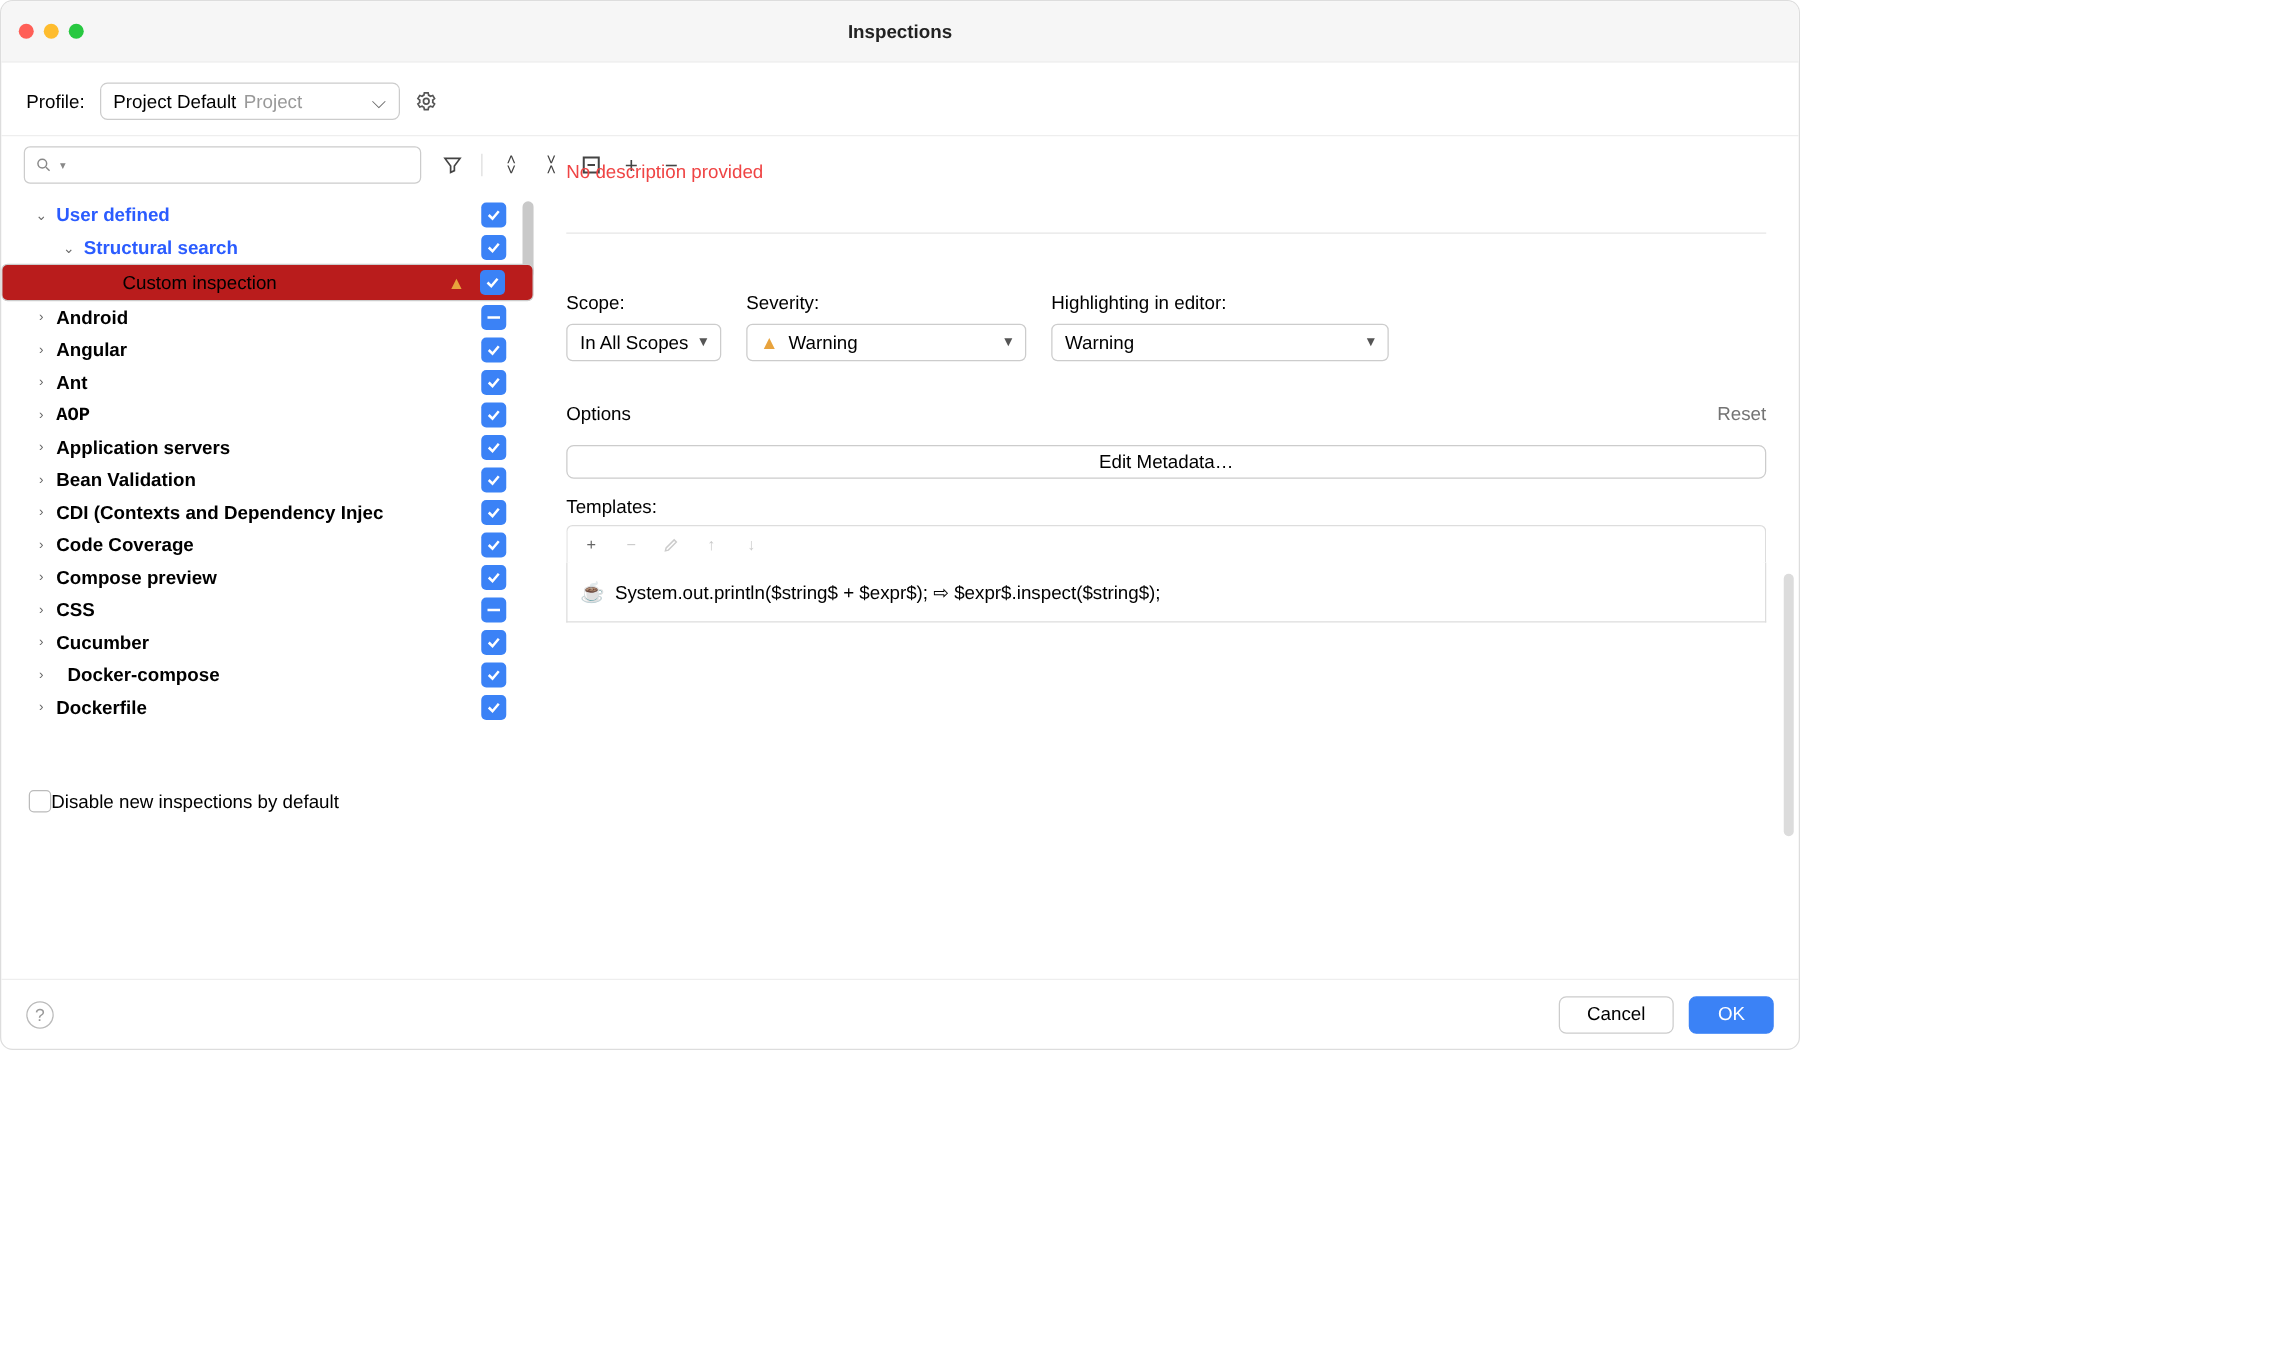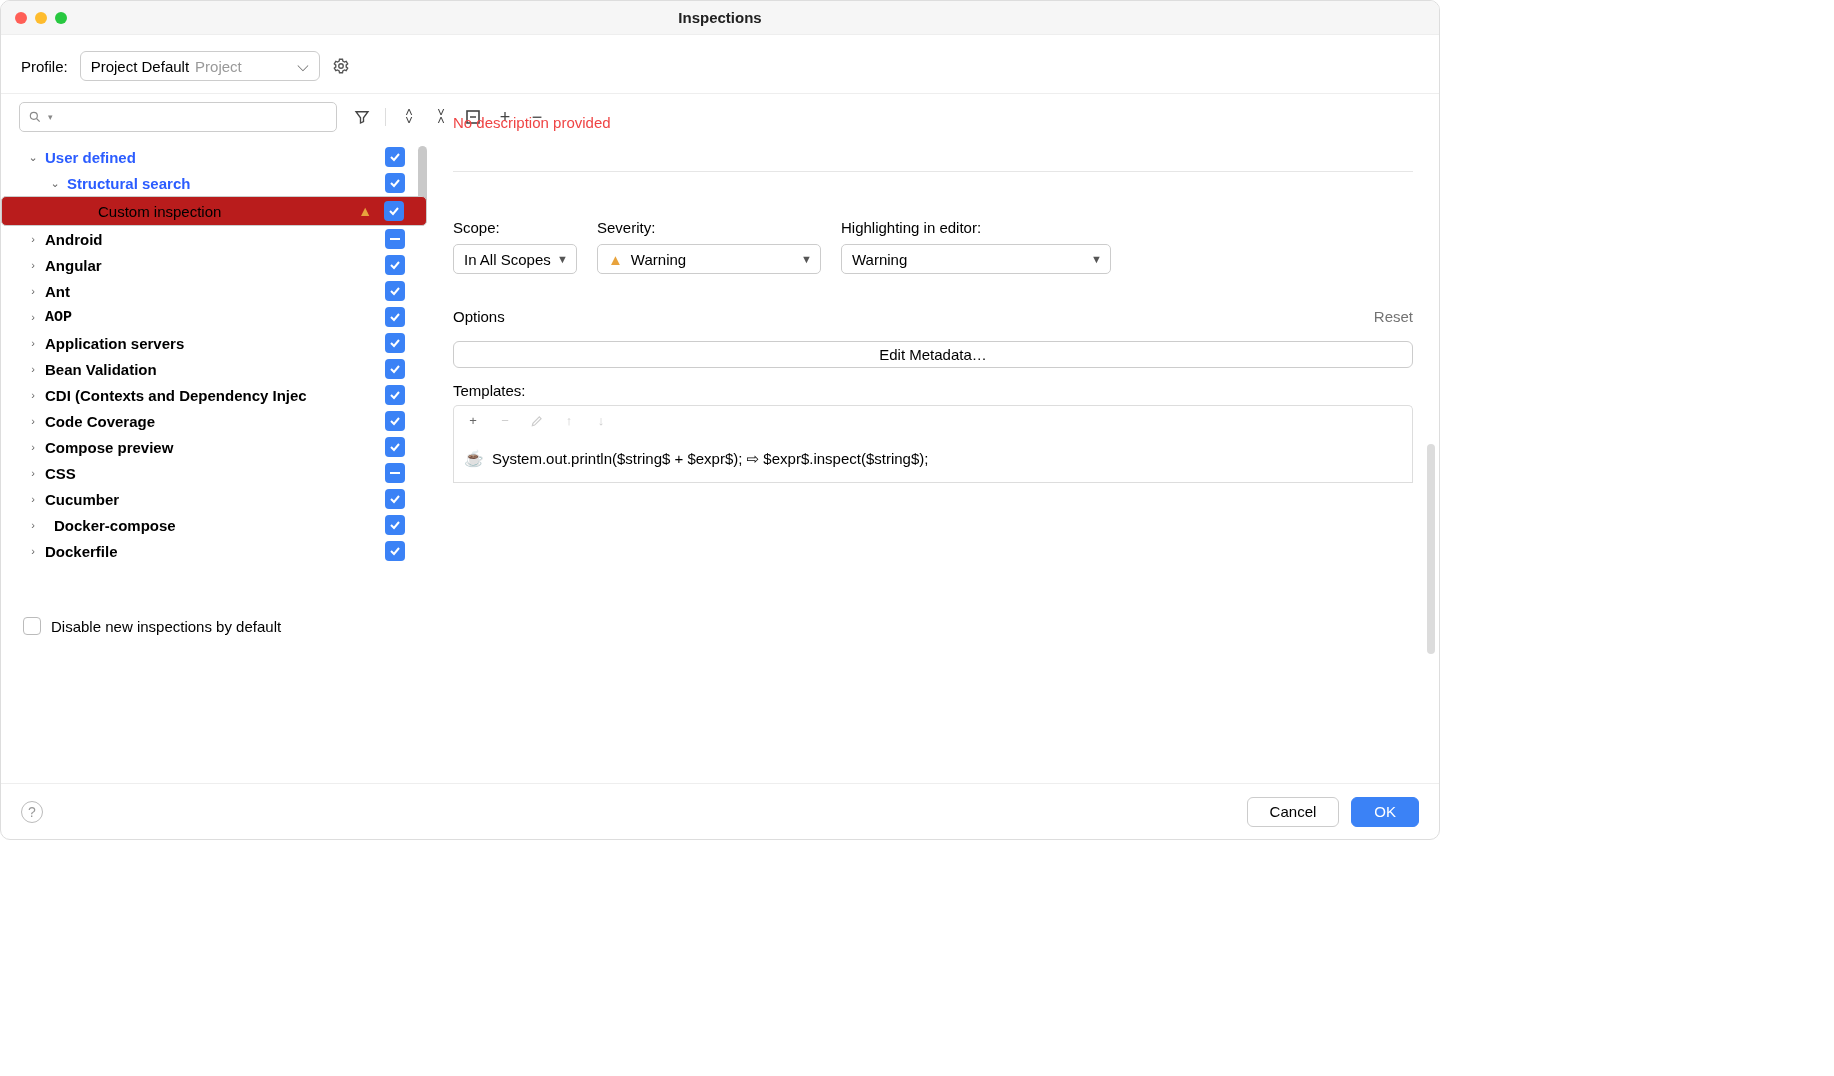--- a/index.html
+++ b/index.html
@@ -9,21 +9,21 @@
   background: #fff;
   color: #000;
   width: 1440px;
   height: 840px;
   border-radius: 10px;
   overflow: hidden;
   border: 1px solid #ddd;
   position: relative;
 }
 .titlebar {
-  height: 34px;
+  height: 49px;
   display: flex;
   align-items: center;
   position: relative;
   background: #f6f6f6;
   border-bottom: 1px solid #eee;
 }
 .traffic { display:flex; gap:8px; margin-left:14px; }
 .tl { width:12px; height:12px; border-radius:50%; }
 .tl.red { background:#ff5f57; }
 .tl.yellow { background:#febc2e; }
@@ -72,21 +72,21 @@
 .row .lbl.normal { font-weight:400; }
 .check-slot { margin-left:auto; display:flex; align-items:center; gap:8px; }
 .cb {
   width:20px; height:20px; border-radius:4px; display:flex; align-items:center; justify-content:center;
   margin-right:12px;
 }
 .cb.check { background:#3b82f6; color:#fff; }
 .cb.mixed { background:#3b82f6; color:#fff; }
 .warn { color:#e8a33d; font-size:14px; margin-right:4px; }
 .scroll-thumb { position:absolute; right:0; top:6px; width:9px; height:62px; background:#c9c9c9; border-radius:5px;}
-.bottom-left { padding:14px 22px; display:flex; align-items:center; gap:10px; font-size:15px; }
+.bottom-left { padding:14px 22px; display:flex; align-items:center; font-size:15px; }
 .unchk { width:18px; height:18px; border:1.5px solid #bbb; border-radius:4px;}
 .right { flex:1; padding:20px 26px 10px 26px; display:flex; flex-direction:column; position:relative; }
 .desc { font-size:15px; color:#ef4444; padding-bottom:40px; }
 .hr2 { height:1px; background:#e6e6e6; margin-bottom:24px; }
 .cfg-row { display:flex; gap:20px; }
 .cfg-col { display:flex; flex-direction:column; gap:8px; }
 .cfg-lbl { font-size:15px;margin-top:23px; }
 .sel {
   border:1px solid #ccc; border-radius:5px; height:30px; display:flex; align-items:center;
   padding:0 10px; gap:8px; font-size:15px; position:relative;

